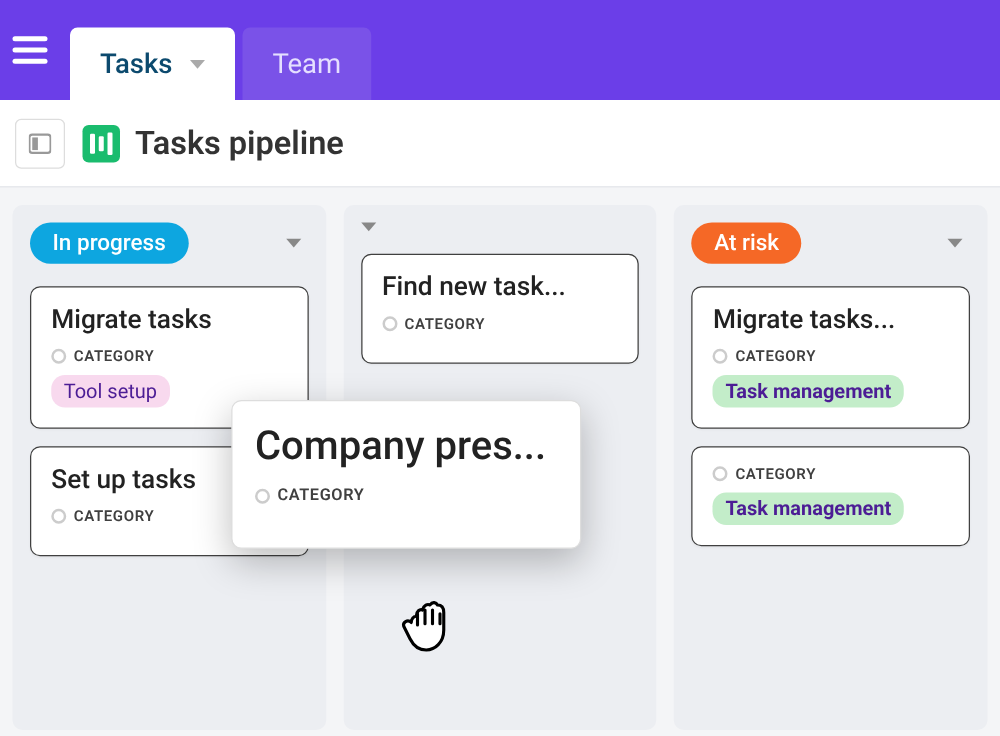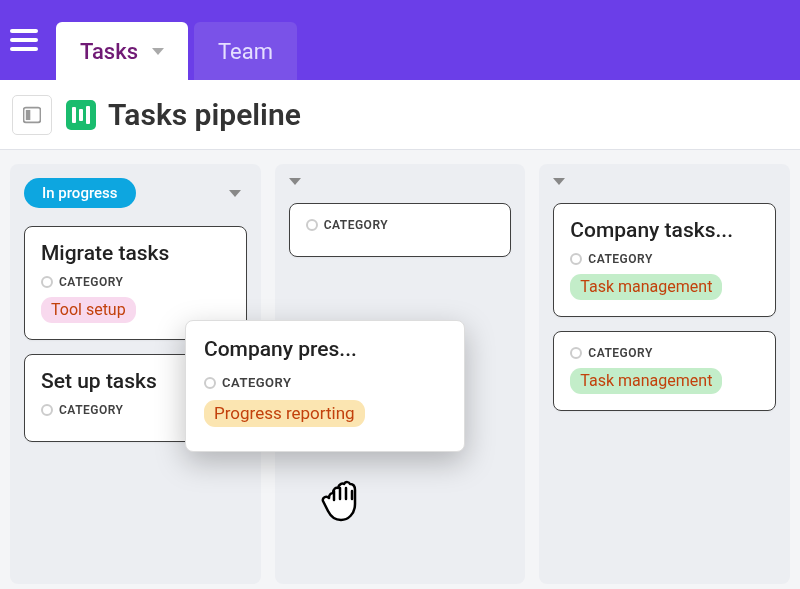--- a/index.html
+++ b/index.html
@@ -33,21 +33,21 @@
       padding: 0 24px;
       display: flex;
       align-items: center;
       font-size: 22px;
       cursor: pointer;
       margin-top: 22px;
       border-radius: 6px 6px 0 0;
     }
     .tab.active {
       background: #fff;
-      color: #701a75;
+      color: #0c4a6e;
       font-weight: 500;
       text-align: center;
     }
     .tab.inactive {
       background: #7a52e8;
       color: #e5dfff;
       margin-left: 6px;
     }
     .tab .caret {
       margin-left: 14px;
@@ -89,21 +89,21 @@
     }
     .board-icon span {
       width: 4px;
       background: #fff;
       border-radius: 1px;
     }
     .board-icon span:nth-child(1){height:16px}
     .board-icon span:nth-child(2){height:12px}
     .board-icon span:nth-child(3){height:18px}
     .page-title {
-      font-size: 30px;
+      font-size: 26px;
       font-weight: 600;
       color: #333;
     }
 
     
     .board {
       display: flex;
       gap: 14px;
       padding: 14px 10px;
       position: relative;
@@ -116,21 +116,21 @@
       min-height: 420px;
     }
     .col-header {
       display: flex;
       align-items: center;
       justify-content: space-between;
       margin-bottom: 18px;
     }
     .status-pill {
       color: #fff;
-      font-size: 15px;
+      font-size: 18px;
       font-weight: 500;
       padding: 6px 18px;
       border-radius: 18px;
     }
     .pill-blue { background: #0da6e0; }
     .pill-green { background: #1bb34a; }
     .pill-orange { background: #f56826; }
     .col-caret {
       width: 0; height: 0;
       border-left: 6px solid transparent;
@@ -171,40 +171,40 @@
       width: 12px; height: 12px;
       border: 2.5px solid #ccc;
       border-radius: 50%;
       margin-right: 6px;
     }
     .tag {
       display: inline-block;
       font-size: 16px;
       padding: 3px 10px 4px;
       border-radius: 11px;
-      color: #c2410c;
+      color: #4c1d95;
     }
     .tag-pink { background: #f8d9ee; }
-    .tag-green { background: #c3edc9; }
+    .tag-green { background: #c3edc9; font-weight: bold; }
     .tag-yellow { background: #fbe5b1; }
 
     
     .drag-card {
       position: absolute;
       left: 185px;
       top: 170px;
       width: 280px;
       background: #fff;
       border: 1px solid #ddd;
       border-radius: 8px;
       padding: 16px 18px 24px;
       box-shadow: 0 10px 30px rgba(0,0,0,0.25);
       z-index: 10;
     }
-    .drag-card .card-title { font-size: 21px; margin-bottom: 14px;}
+    .drag-card .card-title { font-size: 32px; margin-bottom: 14px;}
     .drag-card .cat-label { font-size: 13px; margin-bottom: 10px;}
     .drag-card .tag { font-size: 17px; padding: 3px 10px 4px;}
 
     .grab-cursor {
       position: absolute;
       left: 315px;
       top: 320px;
       z-index: 20;
       width: 56px;
       height: 56px;
@@ -265,33 +265,35 @@
           <span>CATEGORY</span>
         </div>
     </div>
   </div>
 
   <div class="column">
     <div class="col-header">
       <span class="col-caret"></span>
     </div>
     <div class="card">
+      <div class="card-title">Find new task...</div>
       <div class="cat-label">
           <span class="ring"></span>
           <span>CATEGORY</span>
         </div>
     </div>
   </div>
 
   <div class="column">
     <div class="col-header">
+      <span class="status-pill pill-orange">At risk</span>
       <span class="col-caret"></span>
     </div>
     <div class="card">
-      <div class="card-title">Company tasks...</div>
+      <div class="card-title">Migrate tasks...</div>
       <div class="cat-label">
           <span class="ring"></span>
           <span>CATEGORY</span>
         </div>
       <span class="tag tag-green">Task management</span>
     </div>
     <div class="card">
       <div class="cat-label">
           <span class="ring"></span>
           <span>CATEGORY</span>
@@ -299,21 +301,20 @@
       <span class="tag tag-green">Task management</span>
     </div>
   </div>
 
   <div class="drag-card">
     <div class="card-title">Company pres...</div>
     <div class="cat-label">
         <span class="ring"></span>
         <span>CATEGORY</span>
       </div>
-    <span class="tag tag-yellow">Progress reporting</span>
   </div>
 
   <svg class="grab-cursor" viewBox="0 0 56 56">
     <path d="M14 28 c0-3 2-5 4-5 0-4 3-6 5-5 1-4 4-5 6-4 2-3 5-2 6 0 3 0 5 2 5 6 v14 c0 10-7 16-14 16 -6 0-10-3-13-9 l-5-10 c-1-3 3-6 6-3z" fill="#fff" stroke="#000" stroke-width="2.5" stroke-linejoin="round"></path>
     <path d="M19 21 v9 M25 18 v11 M31 18 v11 M37 21 v8" fill="none" stroke="#000" stroke-width="2.5" stroke-linecap="round"></path>
   </svg>
 
 </div>
 
 </body></html>

